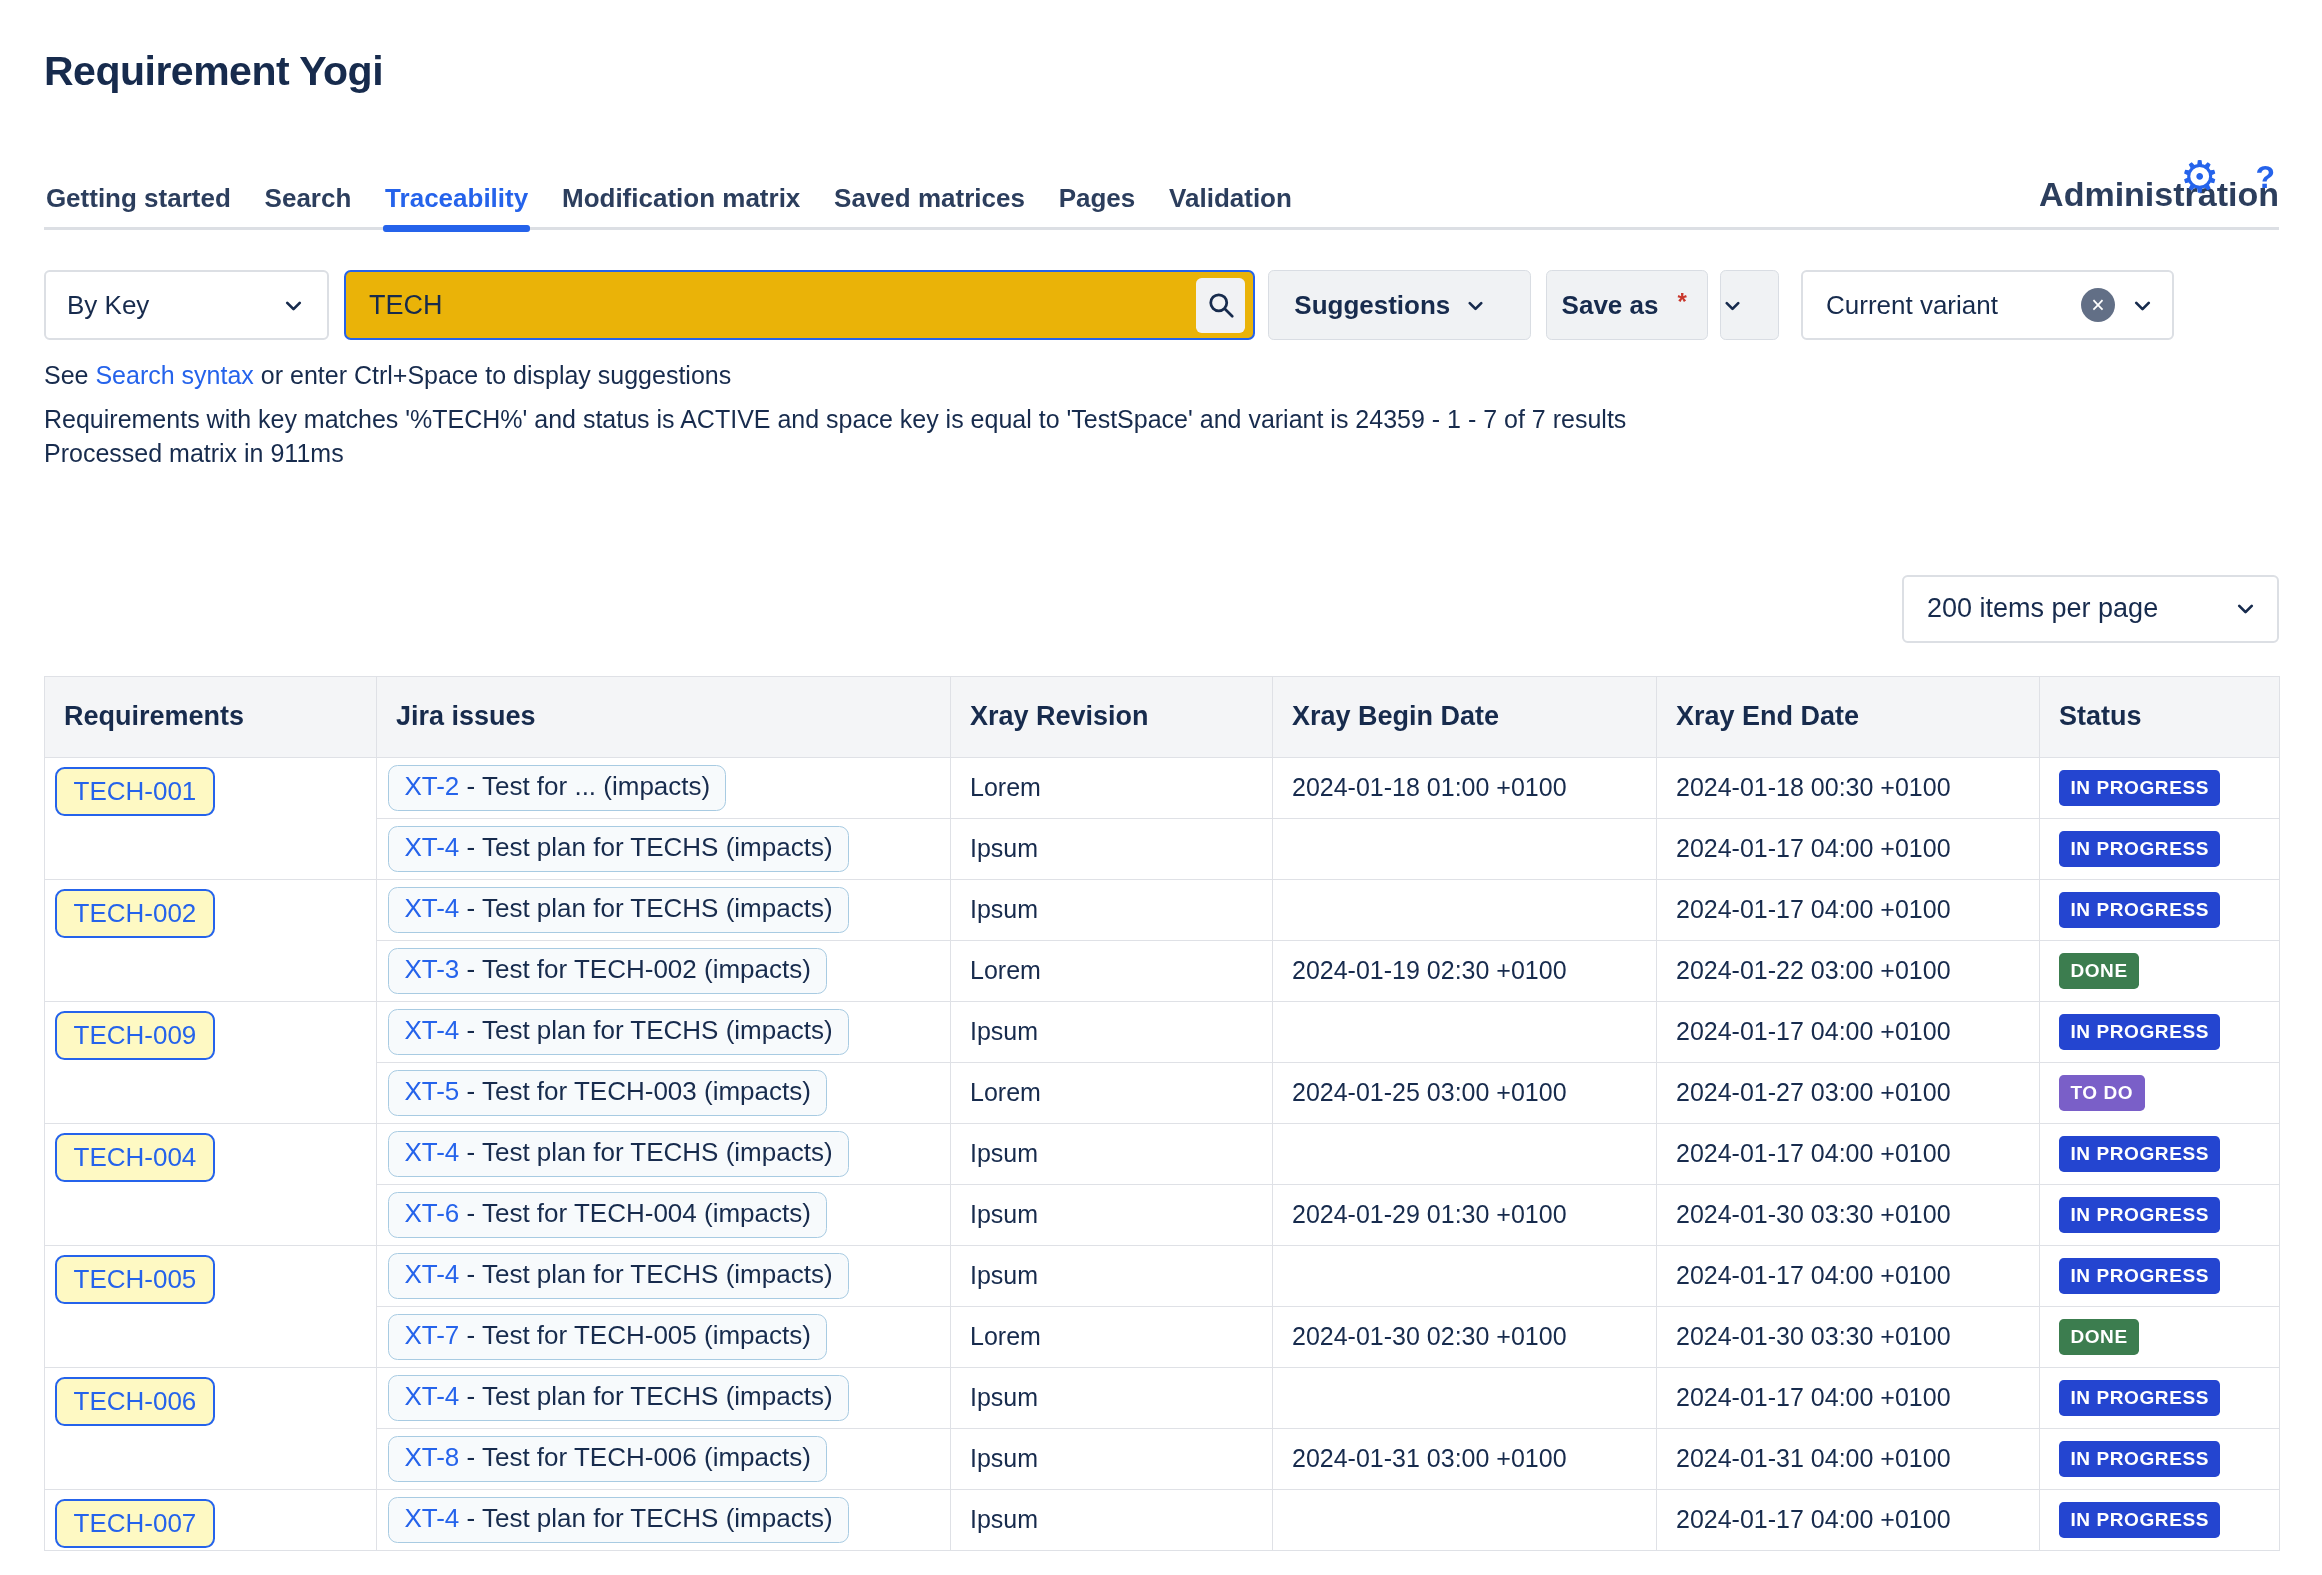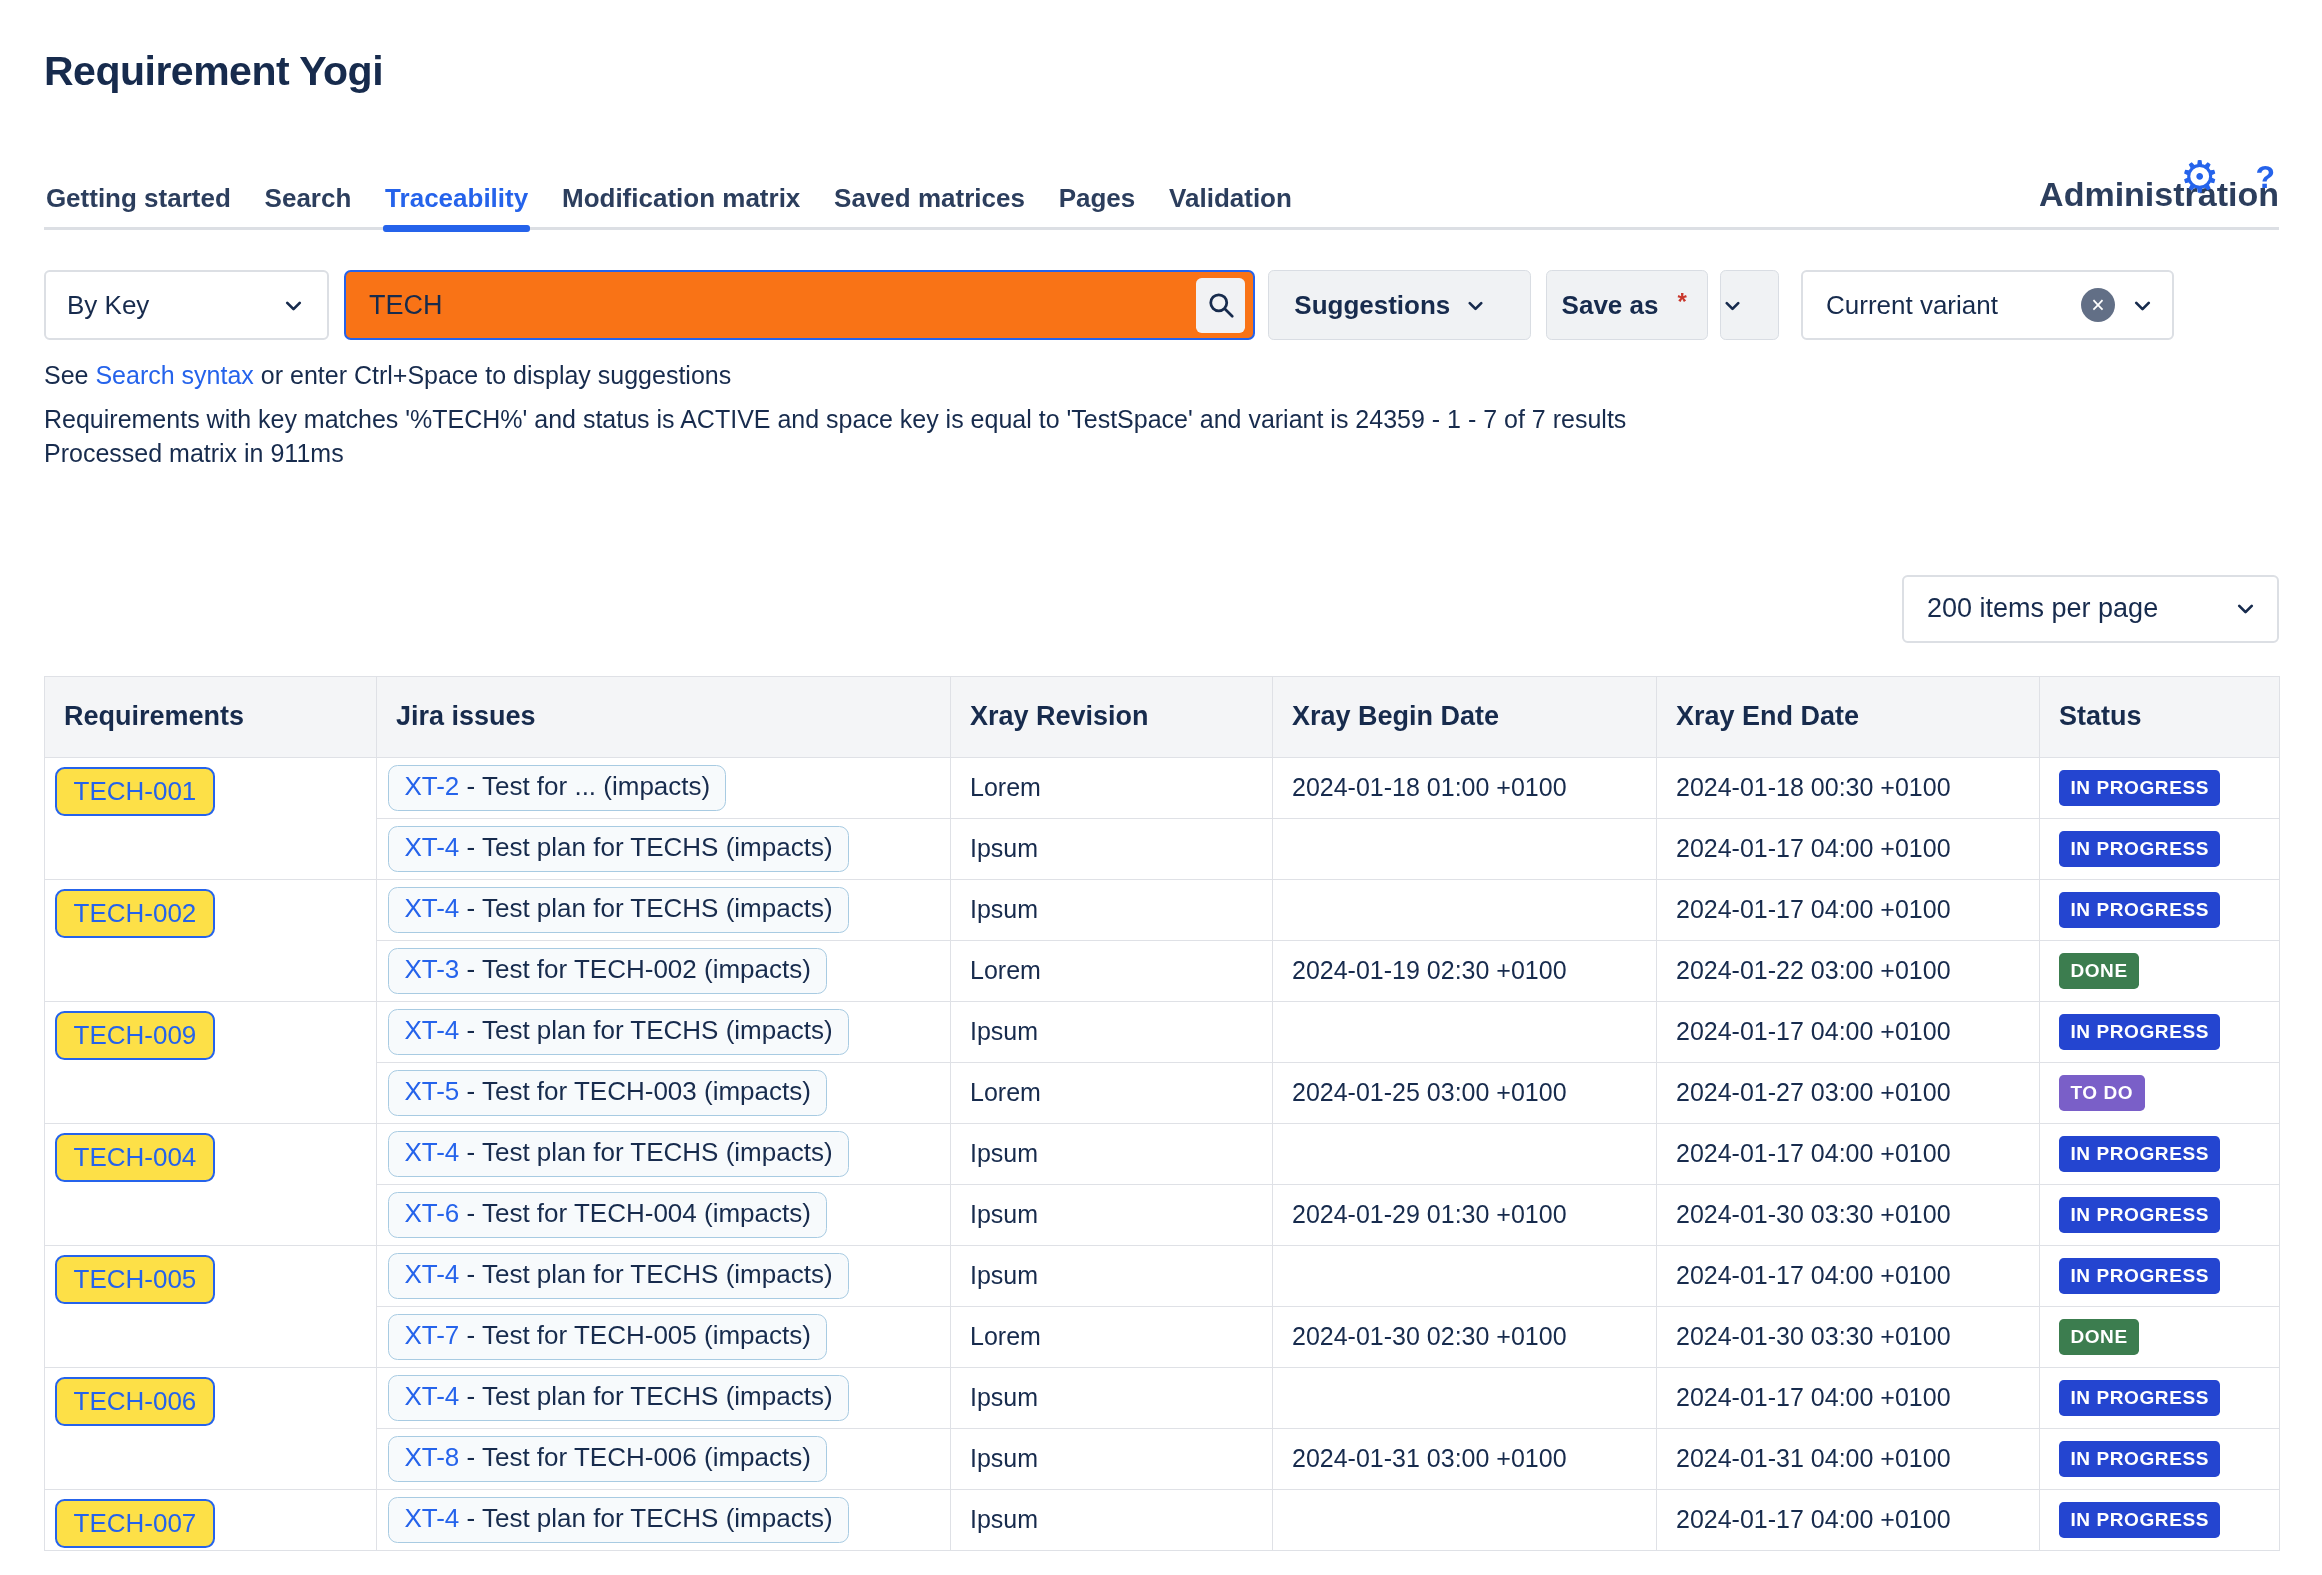--- a/index.html
+++ b/index.html
@@ -25,21 +25,21 @@
   .tab.active { color:var(--accent); }
   .tab.active::after { content:""; position:absolute; left:0; right:0; bottom:-4.8px; height:6.7px;
                        background:var(--accent); border-radius:2.9px; }
   .tab-admin { margin-left:auto; font-size:34px; font-weight:600; color:#2C3E5D; padding-bottom:13.3px; cursor:pointer; }
 
   
   .search-row { display:flex; align-items:stretch; margin-top:40px; height:70px; }
   .scope-select { width:285px; background:#fff; border:2.9px solid #DCDFE4; border-radius:5.7px;
                   display:flex; align-items:center; padding:0 21px; font-size:26px; cursor:pointer; }
   .scope-select .grow { flex:1; }
-  .search-box { width:911px; margin-left:15px; background:#f97316; border:2.9px solid var(--accent); border-radius:6.7px;
+  .search-box { width:911px; margin-left:15px; background:#eab308; border:2.9px solid var(--accent); border-radius:6.7px;
                 display:flex; align-items:center; padding:0 7.6px 0 21px; }
   .search-box input { flex:1; border:none; outline:none; font-size:27px; color:var(--text); background:transparent;
                       font-family:inherit; }
   .search-btn { width:49px; height:55px; background:#F1F2F4; border:none; border-radius:5.7px;
                 display:flex; align-items:center; justify-content:center; cursor:pointer; }
   .btn { background:#F0F2F4; border:1.9px solid #D9DDE3; border-radius:5.7px; font-size:26px; font-weight:600;
          color:var(--text); display:flex; align-items:center; gap:13.3px;
          padding:0 25px; cursor:pointer; font-family:inherit; }
   .btn-suggestions { width:263px; margin-left:13.3px; }
   .btn-saveas { width:162px; margin-left:14.3px; padding:0 15px; }
@@ -68,21 +68,21 @@
   .pagesize-select .grow { flex:1; }
 
   
   table.matrix { border-collapse:collapse; table-layout:fixed; width:2235px; margin-top:33px; }
   .matrix th, .matrix td { border:1.9px solid #DFE1E6; }
   .matrix thead th { background:#F4F5F7; height:81px; text-align:left; font-size:27px; font-weight:700;
                      padding:0 0 0 19px; color:var(--text); }
   .matrix tbody td { height:61px; font-size:25px; padding:0 5.7px 0 19px; vertical-align:middle; background:#fff; }
   .matrix td.req-cell { vertical-align:top; padding:9.5px 5.7px 0 9.5px; }
   .matrix td.jira-cell { padding-left:11.4px; }
-  .req-pill { display:inline-block; border:2.9px solid var(--accent); color:var(--accent); background:#fde047;
+  .req-pill { display:inline-block; border:2.9px solid var(--accent); color:var(--accent); background:#fef9c3;
               border-radius:9.5px; padding:6.7px 17px 7.6px; font-size:26px; cursor:pointer; white-space:nowrap; }
   .jira-pill { display:inline-block; border:1.9px solid #A8CBE2; background:#F7FAFC; border-radius:9.5px;
                padding:5.7px 15px 7.6px; font-size:26px; color:var(--text); cursor:pointer; white-space:nowrap; }
   .jira-key { color:var(--accent); }
   .badge { display:inline-block; color:#fff; font-size:19px; font-weight:700; letter-spacing:0.6px;
            border-radius:4.8px; padding:7.6px 11.4px 6.7px; white-space:nowrap; }
   .badge-in-progress { background:var(--badge-in-progress); }
   .badge-done { background:var(--badge-done); }
   .badge-to-do { background:var(--badge-to-do); }
 

